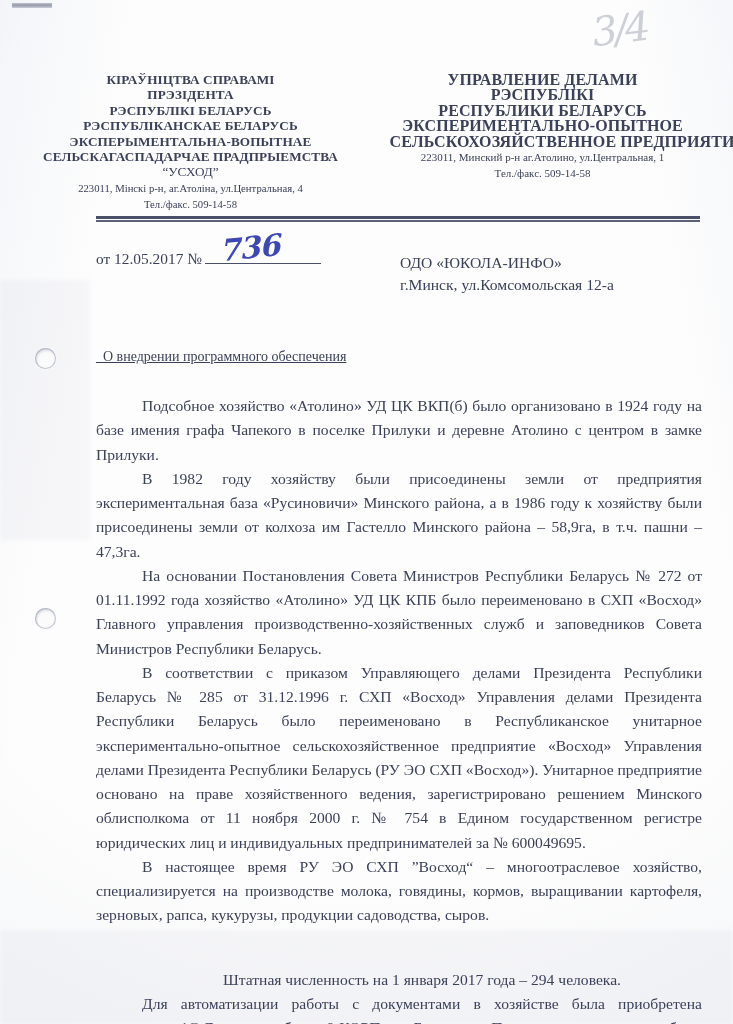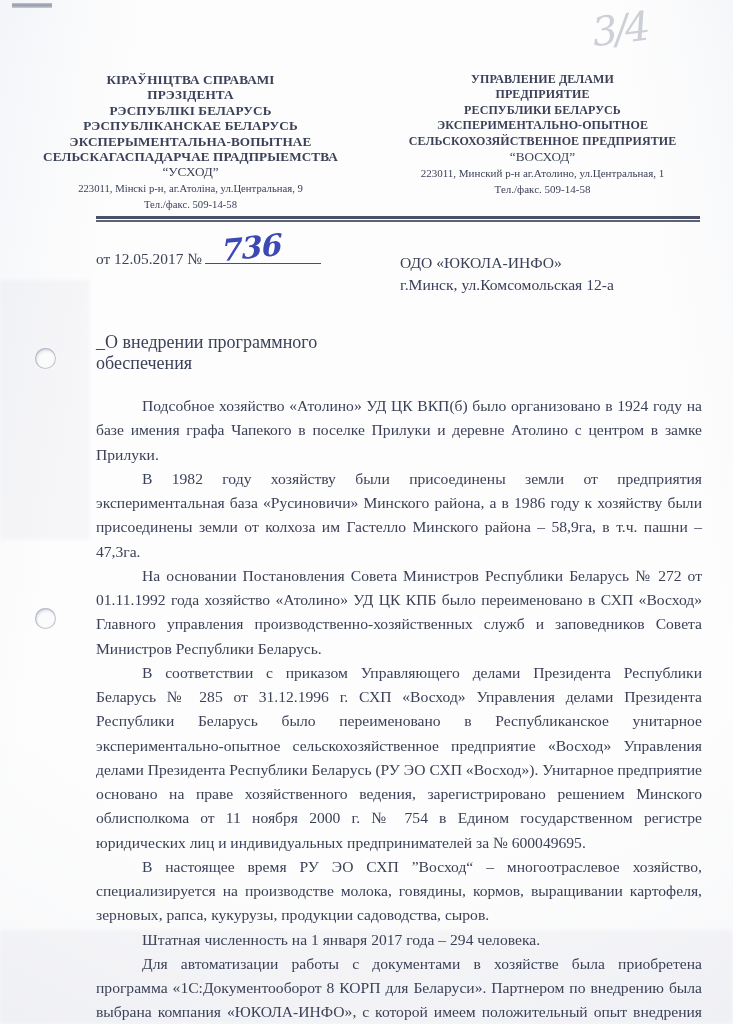--- a/index.html
+++ b/index.html
@@ -89,21 +89,21 @@
     width: 306px;
     text-align: center;
   }
   .hdr-line {
     font-size: 13.2px;
     line-height: 15.4px;
     font-weight: bold;
     letter-spacing: 0.1px;
     white-space: nowrap;
   }
-  .hdr-col.right .hdr-line { font-size: 12px; text-align: center; }
+  .hdr-col.right .hdr-line { font-size: 16px; text-align: center; }
   .hdr-quoted {
     font-size: 13.2px;
     line-height: 16px;
     font-weight: normal;
   }
   .hdr-addr {
     font-size: 10.7px;
     line-height: 13.6px;
     font-weight: normal;
     margin-top: 2px;
@@ -166,43 +166,44 @@
     left: 400px;
     top: 252px;
     font-size: 15.6px;
     line-height: 22px;
   }
 
   
   .subject {
     position: absolute;
     left: 96px;
-    top: 332px;
-    font-size: 18px;
+    top: 346px;
+    font-size: 14px;
     line-height: 21px;
     width: 300px;
+    text-decoration: underline;
   }
 
   
   .body {
     position: absolute;
     left: 96px;
     top: 394px;
     width: 606px;
     font-size: 15.6px;
     line-height: 24.25px;
     text-align: justify;
   }
   .body p {
     margin: 0;
     text-indent: 46px;
     text-align: justify;
     text-justify: inter-word;
   }
-  .body p.last-tight { text-align: left; }
+  .body p.last-tight { text-align: center; margin-top: 40px; }
 </style>
 </head>
 <body>
 
 <div id="page">
 
   <div class="paper-tint"></div>
 
   <div class="bleed" style="left:0;top:280px;width:90px;height:260px;"></div>
   <div class="bleed" style="left:0;top:930px;width:733px;height:94px;"></div>
@@ -217,31 +218,30 @@
   <div class="header">
 
     <div class="hdr-col left">
       <div class="hdr-line">КІРАЎНІЦТВА СПРАВАМІ</div>
       <div class="hdr-line">ПРЭЗІДЕНТА</div>
       <div class="hdr-line">РЭСПУБЛІКІ БЕЛАРУСЬ</div>
       <div class="hdr-line">РЭСПУБЛІКАНСКАЕ БЕЛАРУСЬ</div>
       <div class="hdr-line">ЭКСПЕРЫМЕНТАЛЬНА-ВОПЫТНАЕ</div>
       <div class="hdr-line">СЕЛЬСКАГАСПАДАРЧАЕ ПРАДПРЫЕМСТВА</div>
       <div class="hdr-quoted">“УСХОД”</div>
-      <div class="hdr-addr">223011, Мінскі р-н, аг.Атоліна, ул.Центральная, 9</div>
+      <div class="hdr-addr">223011, Мінскі р-н, аг.Атоліна, ул.Центральная, 4</div>
       <div class="hdr-addr">Тел./факс. 509-14-58</div>
     </div>
 
     <div class="hdr-col right">
       <div class="hdr-line">УПРАВЛЕНИЕ ДЕЛАМИ</div>
-      <div class="hdr-line">ПРЕДПРИЯТИЕ</div>
+      <div class="hdr-line">РЭСПУБЛІКІ</div>
       <div class="hdr-line">РЕСПУБЛИКИ БЕЛАРУСЬ</div>
       <div class="hdr-line">ЭКСПЕРИМЕНТАЛЬНО-ОПЫТНОЕ</div>
       <div class="hdr-line">СЕЛЬСКОХОЗЯЙСТВЕННОЕ ПРЕДПРИЯТИЕ</div>
-      <div class="hdr-quoted">“ВОСХОД”</div>
       <div class="hdr-addr">223011, Минский р-н аг.Атолино, ул.Центральная, 1</div>
       <div class="hdr-addr">Тел./факс. 509-14-58</div>
     </div>
 
   </div>
 
   <div class="rule">
     <div class="r1"></div>
     <div class="r2"></div>
   </div>

